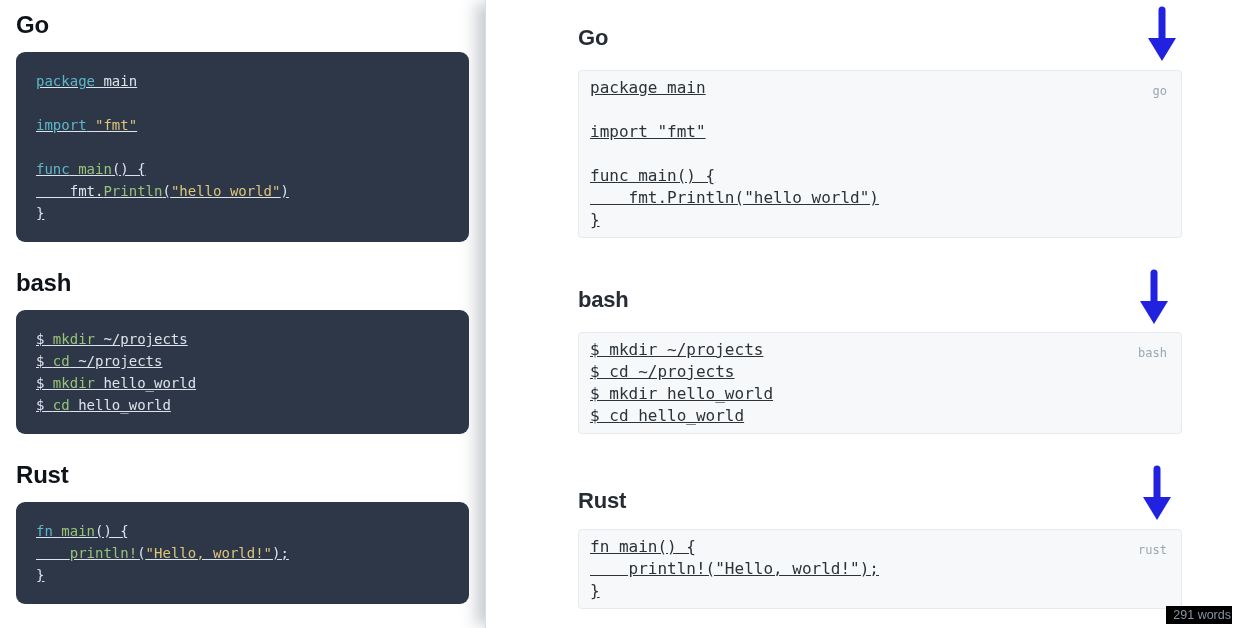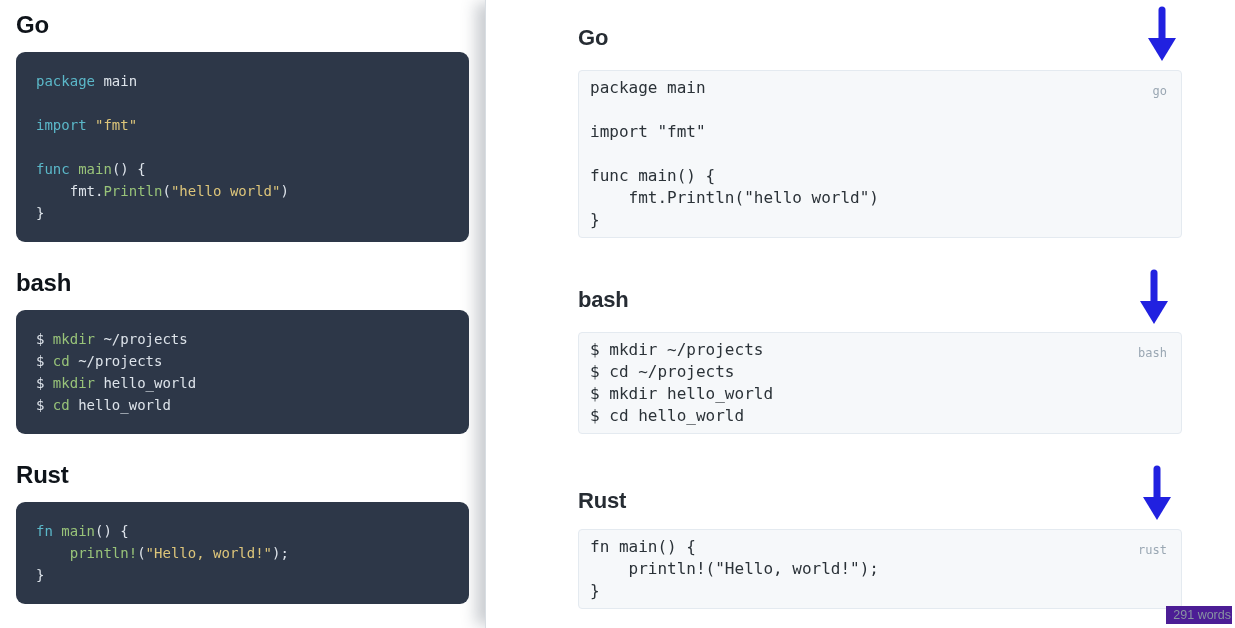--- a/index.html
+++ b/index.html
@@ -43,26 +43,26 @@
     background:#f6f8fa;border:1px solid #e4eaf0;border-radius:4px;
     padding:6px 11px;
     font-family:"DejaVu Sans Mono",monospace;font-size:16px;line-height:22px;
     color:#2b3238;white-space:pre;overflow:hidden;
   }
   .sec-rust .code-light{margin-top:16px;}
   .lang-tag{
     position:absolute;top:9px;right:14px;
     font-family:"DejaVu Sans Mono",monospace;font-size:12px;color:#9aa7b3;
   }
-  .code-line{min-height:22px;white-space:pre;}
+  .code-line{min-height:22px;white-space:pre;text-decoration:underline;}
   
   .arrow{position:absolute;width:34px;height:58px;}
   .arrow svg{display:block;width:100%;height:100%;}
   .word-count{
-    position:absolute;right:3px;bottom:4px;background:#4c1d95;
+    position:absolute;right:3px;bottom:4px;background:#000000;
     padding:2px 1px 2px 7px;font-size:12.5px;color:#8894a2;
     font-family:"Liberation Sans",sans-serif;
   }
 </style>
 </head>
 <body>
 
 <div class="left-pane">
   <section class="sec-go">
     <h2>Go</h2>

